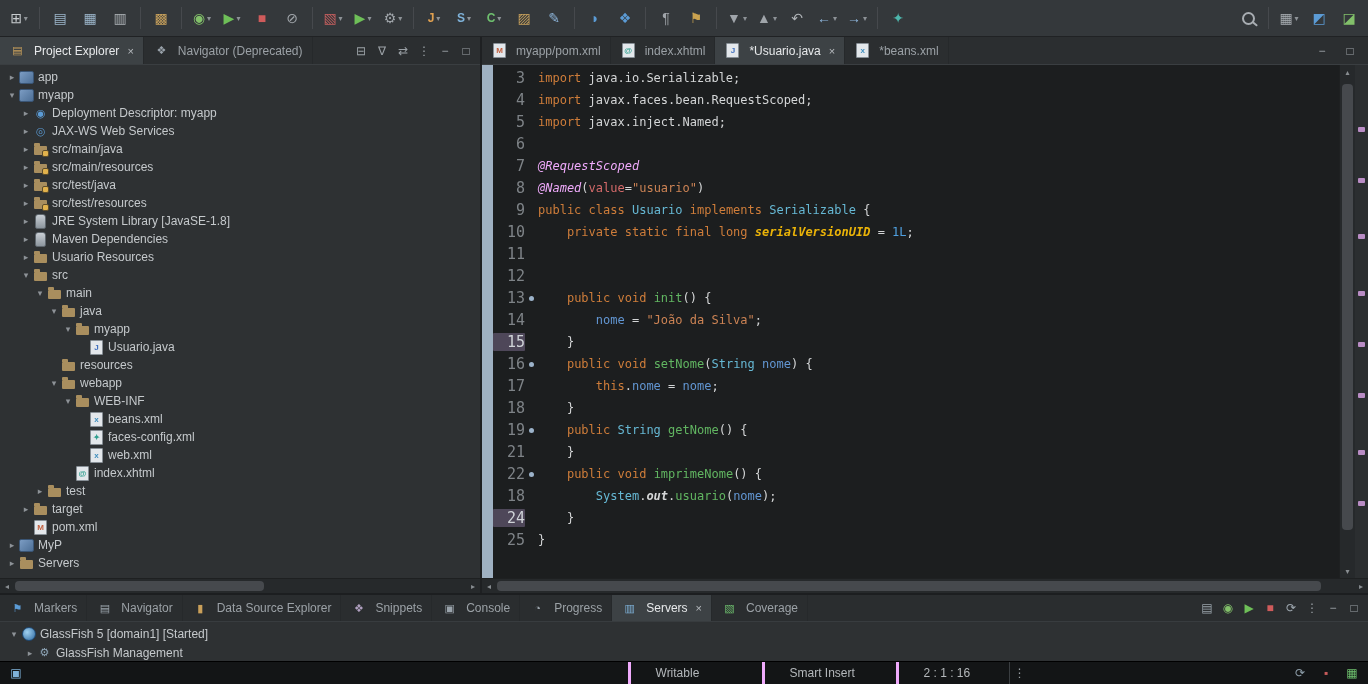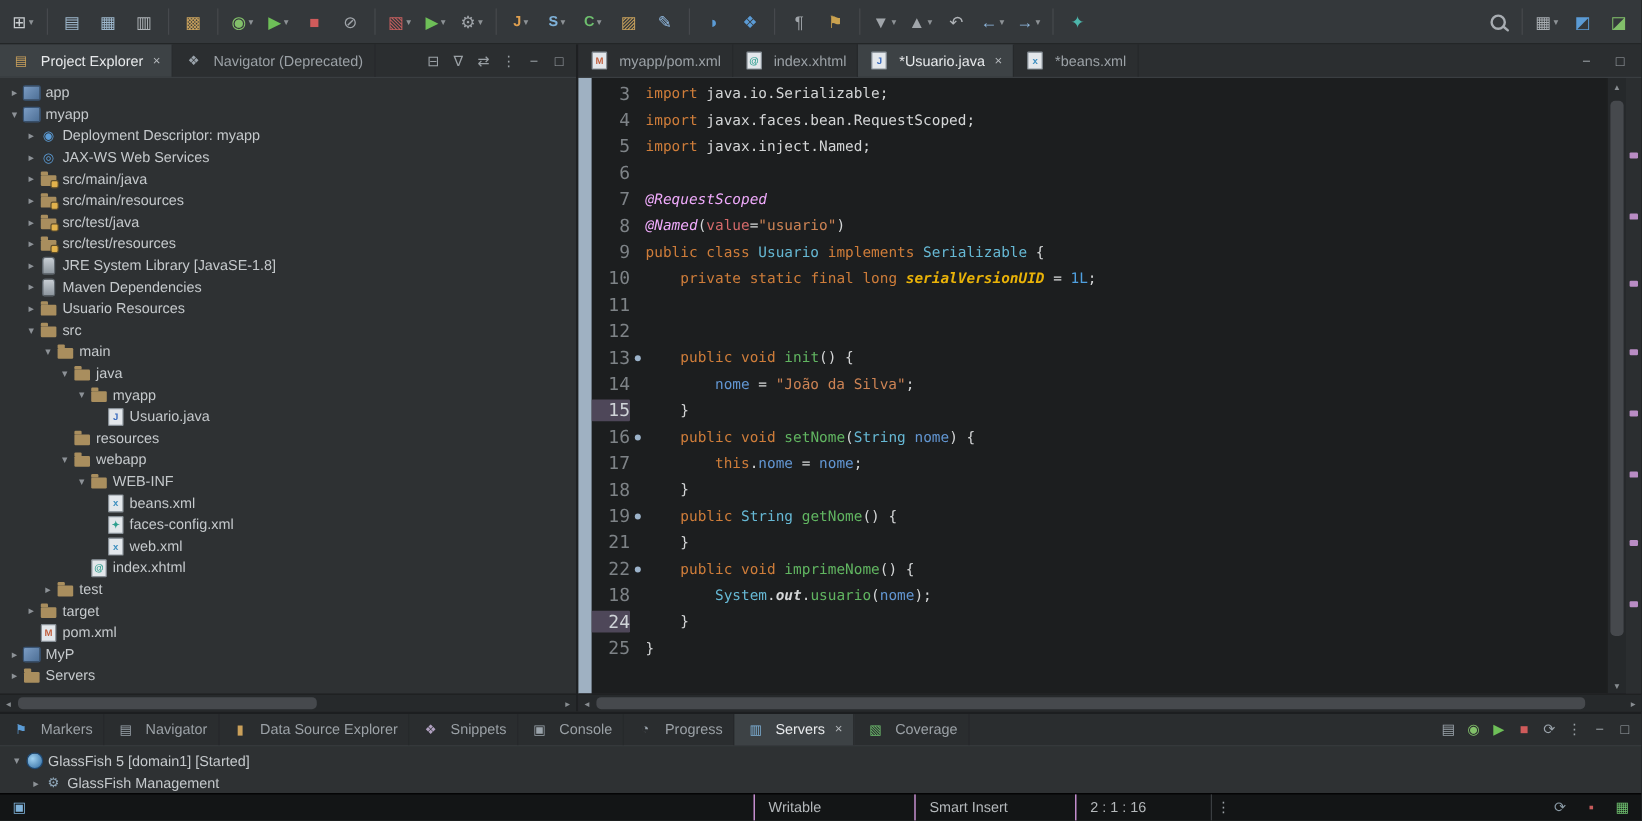--- a/index.html
+++ b/index.html
@@ -84,21 +84,21 @@
   .btabbar{height:26px;background:#2a2d2f;border-bottom:1px solid #383c3f;display:flex;align-items:stretch;
            font-size:12px;flex:none;}
   .bicons{margin-left:auto;display:flex;align-items:center;gap:1px;padding-right:4px;}
   .bcontent{flex:1;padding-top:2px;font-size:12px;}
   .brow{height:19px;display:flex;align-items:center;color:#c5c9cc;}
 
   
   .statusbar{height:22px;flex:none;background:#131516;border-top:1px solid #000;display:flex;
              align-items:center;font-size:12px;color:#b4b8bb;}
   .sb-sp1{flex:2.34;} .sb-sp2{flex:1;}
-  .sb-seg{width:134px;height:100%;display:flex;align-items:center;padding-left:12px;border-left:1px solid #f0abfc;flex:none;box-sizing:border-box;}
+  .sb-seg{width:134px;height:100%;display:flex;align-items:center;padding-left:25px;border-left:3px solid #f0abfc;flex:none;box-sizing:border-box;}
   .sb-seg.pos{width:114px;border-right:1px solid #3a3e41;}
   .sb-icons{display:flex;align-items:center;gap:6px;padding:0 6px;}
 </style>
 </head>
 <body>
 
 <div class="window">
   <div class="toolbar">
       <span class="tbtn dd">
         <span class="tg" style="color: rgb(200, 204, 207);">⊞</span>

